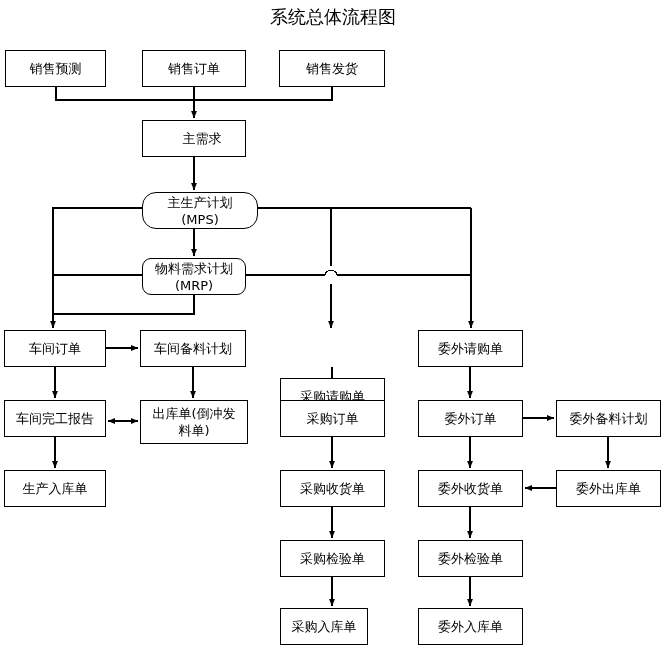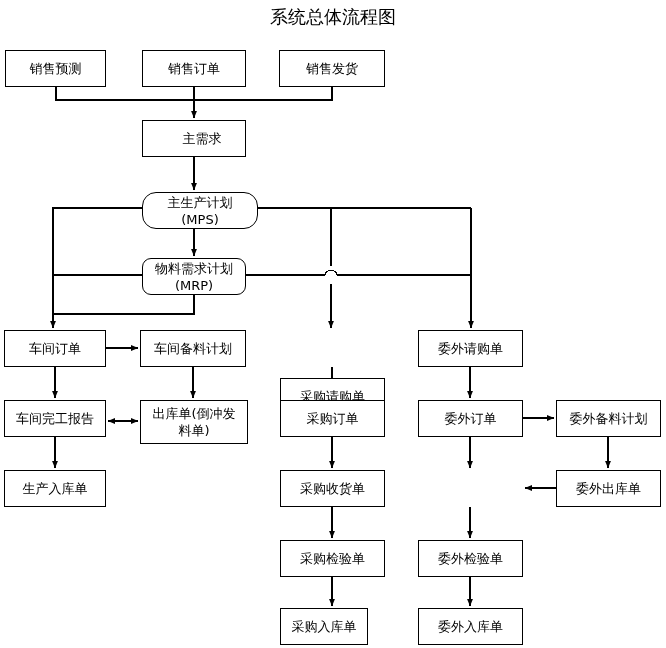--- a/index.html
+++ b/index.html
@@ -123,20 +123,23 @@
   <div class="node" style="left:280px;top:608px;width:88px;height:37px;">
       <span>采购入库单</span>
     </div>
 
   <div class="node" style="left:418px;top:330px;width:105px;height:37px;">
       <span>委外请购单</span>
     </div>
   <div class="node" style="left:418px;top:400px;width:105px;height:37px;">
       <span>委外订单</span>
     </div>
+  <div class="node" style="left:418px;top:470px;width:105px;height:37px;">
+      <span>委外收货单</span>
+    </div>
   <div class="node" style="left:418px;top:540px;width:105px;height:37px;">
       <span>委外检验单</span>
     </div>
   <div class="node" style="left:418px;top:608px;width:105px;height:37px;">
       <span>委外入库单</span>
     </div>
 
   <div class="node" style="left:556px;top:400px;width:105px;height:37px;">
       <span>委外备料计划</span>
     </div>

